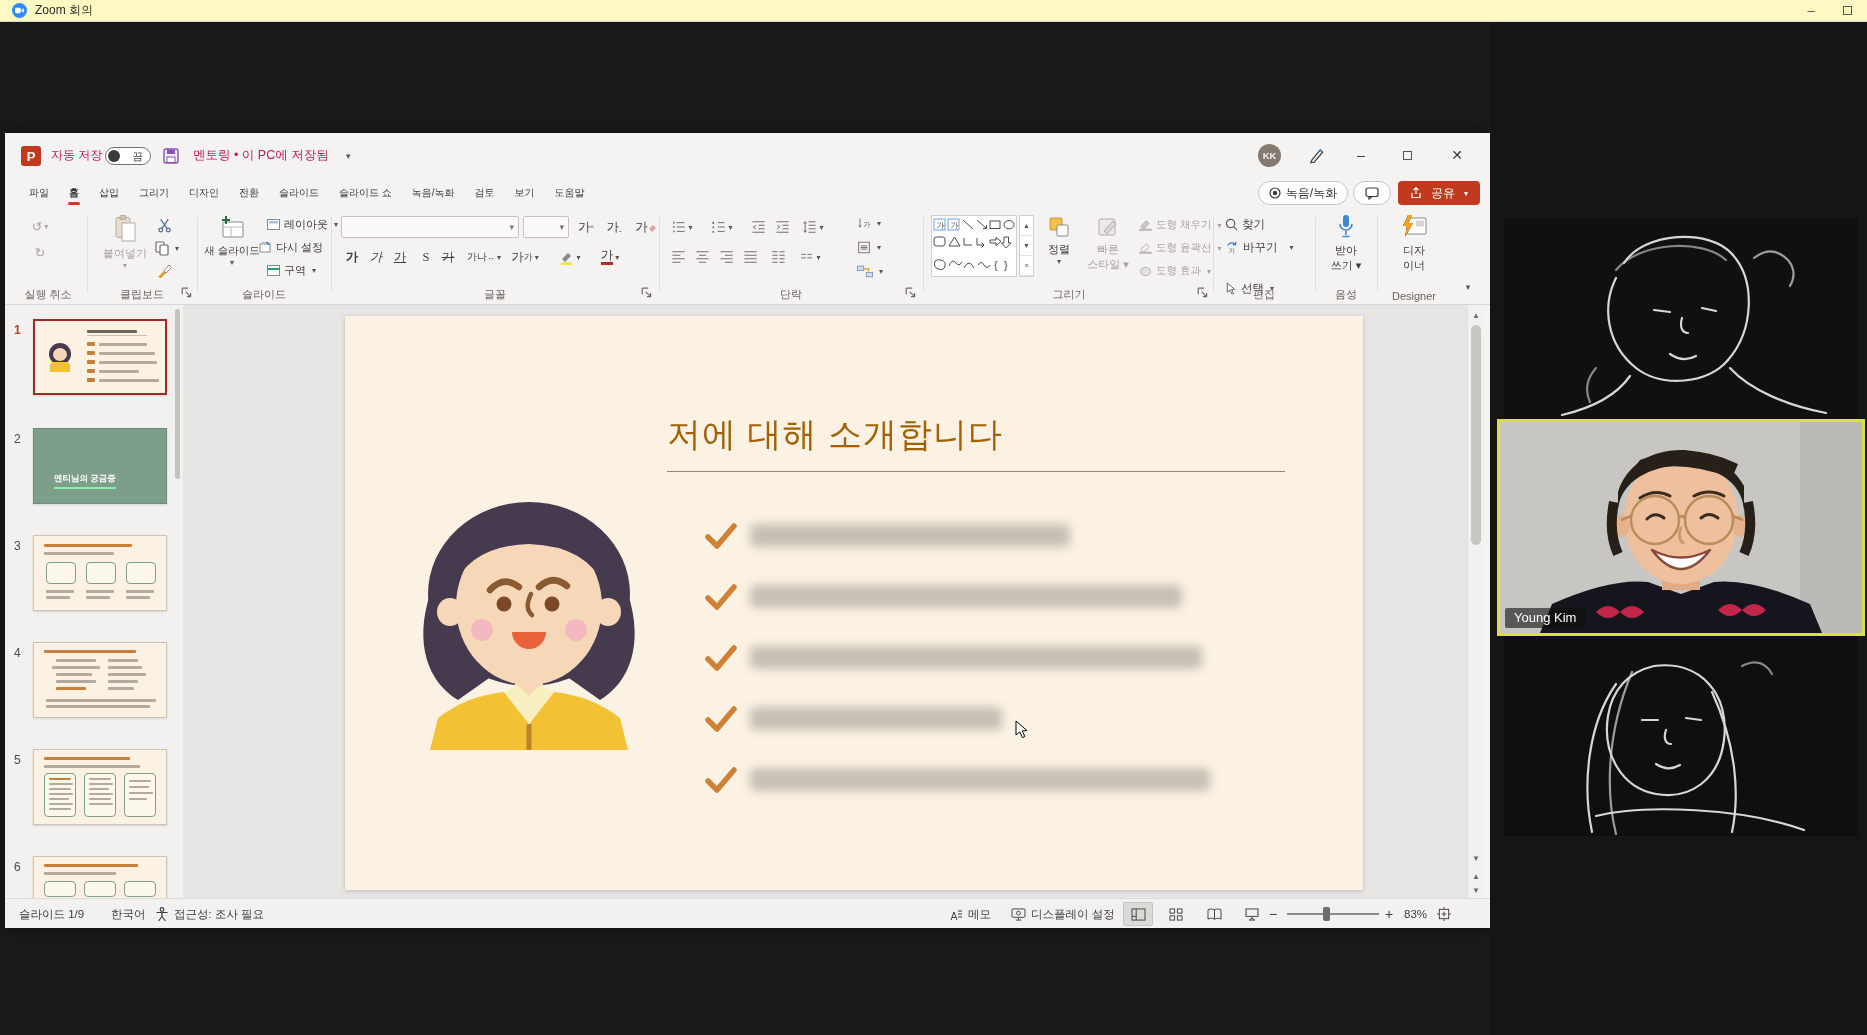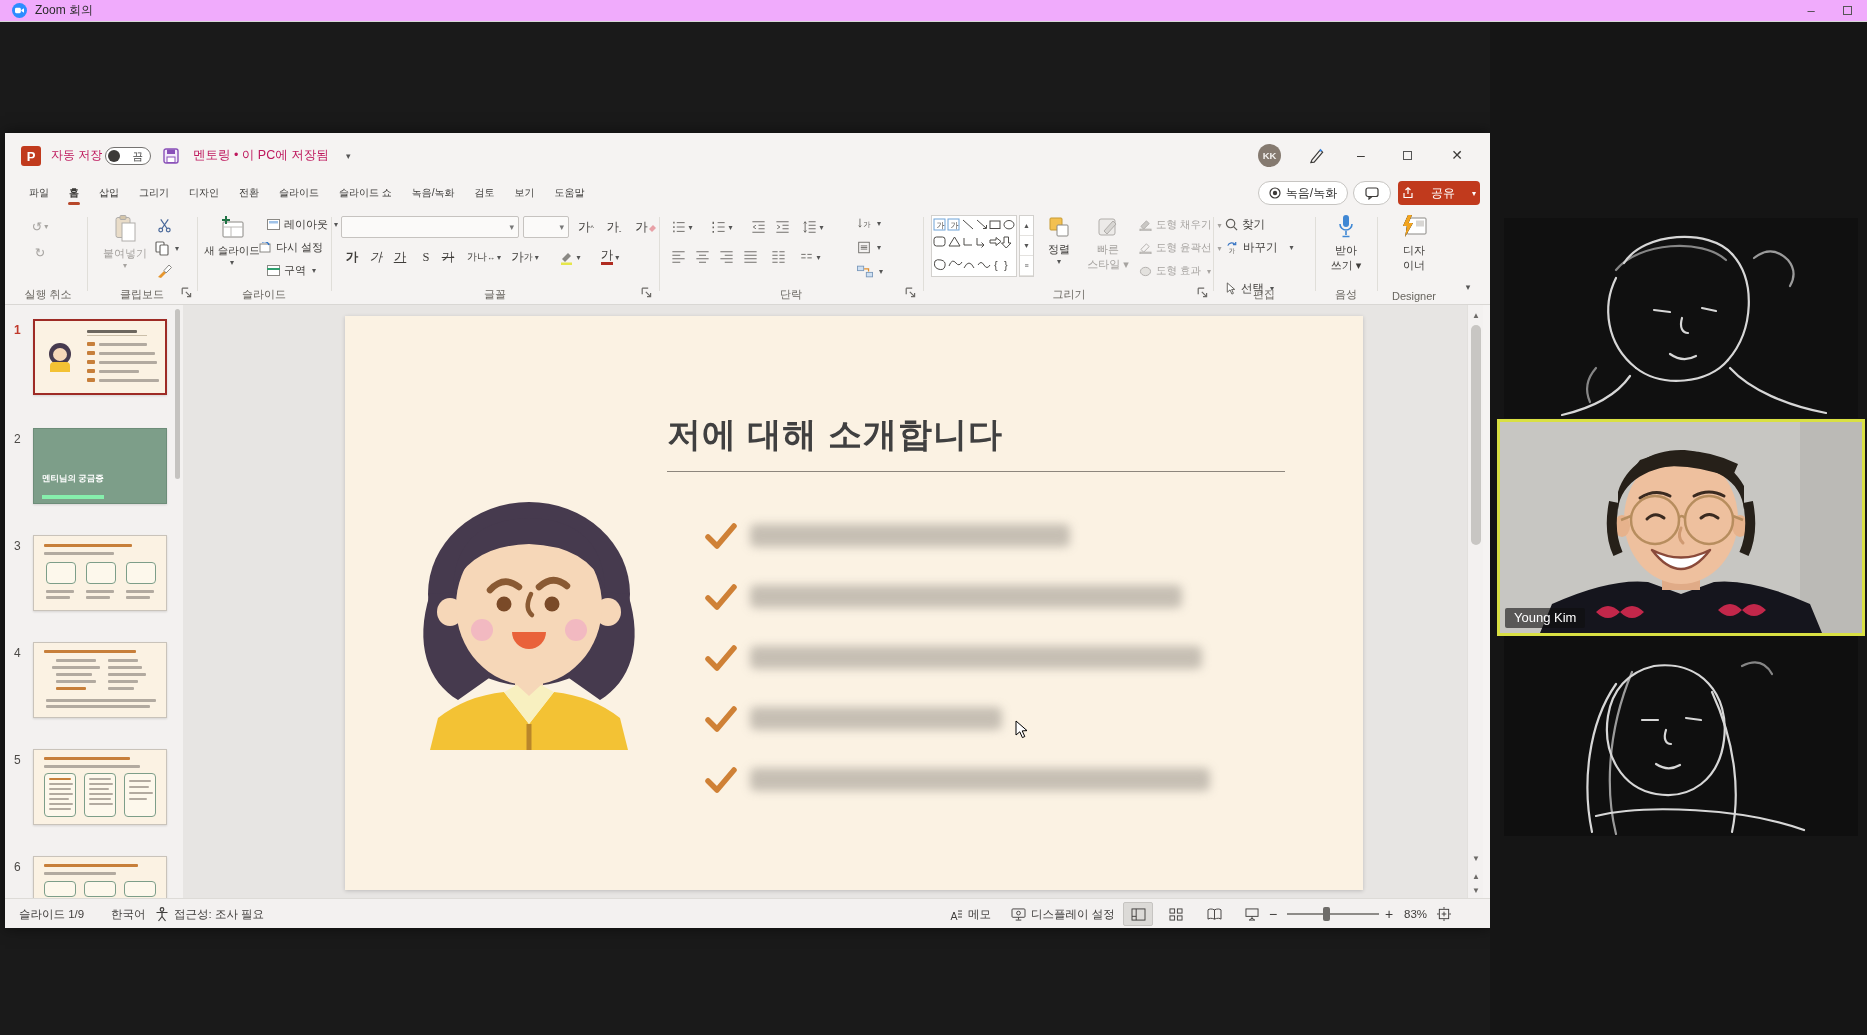--- a/index.html
+++ b/index.html
@@ -1,20 +1,20 @@
 <!DOCTYPE html>
 <html><head>
 <meta charset="utf-8">
 <style>
 *{margin:0;padding:0;box-sizing:border-box}
 html,body{background:#000}
 #root{position:relative;width:1867px;height:1035px;background:#1a1a1a;overflow:hidden;
   font-family:"Liberation Sans",sans-serif;color:#3b3a38;-webkit-font-smoothing:antialiased}
 
-.ztitle{position:absolute;left:0;top:0;width:1867px;height:22px;background:#f0abfc;border-bottom:1px solid #d6d6d6;display:flex;align-items:center}
+.ztitle{position:absolute;left:0;top:0;width:1867px;height:22px;background:#fef9c3;border-bottom:1px solid #d6d6d6;display:flex;align-items:center}
 .ztitle .zt{font-size:12px;color:#2b2b2b;margin-left:8px}
 .zicon{width:15px;height:15px;border-radius:50%;background:#2d8cff;margin-left:12px;display:flex;align-items:center;justify-content:center}
 .wctl{position:absolute;top:0;width:34px;height:21px;display:flex;align-items:center;justify-content:center;color:#444;font-size:13px;cursor:default}
 .restore-box{width:9px;height:9px;border:1px solid #555}
 
 .ppt{position:absolute;left:5px;top:133px;width:1485px;height:795px;background:#f5f3f2;box-shadow:0 0 14px rgba(0,0,0,.55)}
 .ptitle{position:absolute;left:0;top:0;width:100%;height:45px}
 .picon{position:absolute;left:16px;top:13px;width:20px;height:20px;border-radius:3px;background:#c13a1d;color:#fff;font-weight:bold;font-size:13px;display:flex;align-items:center;justify-content:center}
 .t-label{position:absolute;top:0;height:45px;display:flex;align-items:center;font-size:12px;color:#be185d;white-space:nowrap}
 .toggle{position:absolute;left:100px;top:14px;width:46px;height:18px;border:1px solid #757371;border-radius:9px;background:#fff}
@@ -23,21 +23,21 @@
 .chev{font-size:9px;color:#555;margin-left:5px}
 .searchbox{position:absolute;left:548px;top:9px;width:400px;height:28px;background:#fdfdfd;border:1px solid #bbb8b5;border-radius:4px;display:flex;align-items:center;font-size:12px;color:#666}
 .titlebtn{position:absolute;top:7px;width:32px;height:30px;display:flex;align-items:center;justify-content:center;color:#3c3a38;font-size:14px}
 .kk{position:absolute;left:1253px;top:11px;width:23px;height:23px;border-radius:50%;background:#857a70;color:#f3f1ef;font-size:9.5px;font-weight:bold;display:flex;align-items:center;justify-content:center}
 
 .tabrow{position:absolute;left:0;top:45px;width:100%;height:30px;display:flex;align-items:center;padding-left:14px}
 .tab{font-size:10px;color:#3a3937;padding:6px 10px 7px;white-space:nowrap;position:relative}
 .tab.active{font-weight:bold}
 .tab.active::after{content:"";position:absolute;left:9px;right:9px;bottom:2px;height:3px;border-radius:2px;background:#b7472a}
 .pill{position:absolute;top:3px;height:24px;border:1px solid #c7c5c2;border-radius:12px;background:#fff;display:flex;align-items:center;justify-content:center;font-size:12px;color:#333}
-.sharebtn{position:absolute;left:1393px;top:3px;width:82px;height:24px;border-radius:4px;background:#c13a1d;color:#fff;display:flex;align-items:center;justify-content:center;font-size:12px;gap:17px}
+.sharebtn{position:absolute;left:1393px;top:3px;width:82px;height:24px;border-radius:4px;background:#c13a1d;color:#fff;display:flex;align-items:center;justify-content:center;font-size:12px;gap:9px}
 
 .ribbon{position:absolute;left:0;top:75px;width:100%;height:97px;border-bottom:1px solid #d9d7d4;background:#f5f3f2}
 .rg{position:absolute;top:0;height:97px}
 .gl{position:absolute;bottom:3px;left:0;right:0;text-align:center;font-size:11px;color:#68655f;white-space:nowrap}
 .gdv{position:absolute;top:9px;width:1px;height:74px;background:#e0ded9}
 .bigbtn{position:absolute;display:flex;flex-direction:column;align-items:center;font-size:11px;color:#3f3d3a}
 .bigbtn .cap{margin-top:3px;white-space:nowrap}
 .mini{position:absolute;display:flex;align-items:center;gap:4px;font-size:11px;color:#3f3d3a;white-space:nowrap}
 .gray, .gray *{color:#a6a3a0 !important;stroke:#b0adaa}
 .fontbox{position:absolute;height:22px;border:1px solid #c6c3c0;background:#fbfaf9;border-radius:2px;display:flex;align-items:center;justify-content:flex-end;padding-right:4px;font-size:9px;color:#777}
@@ -52,21 +52,21 @@
 .thumbnum{position:absolute;left:9px;width:16px;font-size:12px;color:#4c4a47}
 .thumb{position:absolute;left:28px;width:134px;height:76px;background:#fbf2e3;border:1px solid #c9c3ba;box-shadow:0 1px 2px rgba(0,0,0,.12)}
 .thumb.sel{border:2px solid #9e2b25}
 .tbar{position:absolute;background:#c77f3a;height:3px;border-radius:1px;filter:blur(.4px)}
 .tgray{position:absolute;background:#b2aaa0;height:2.5px;border-radius:1px;filter:blur(.4px)}
 .tbox{position:absolute;border:1px solid #7d9e89;border-radius:4px;background:#fdf8ec}
 .pscroll{position:absolute;left:169px;top:172px;width:7px;height:593px}
 .pscroll .pthumb{position:absolute;left:1px;top:4px;width:5px;height:170px;border-radius:3px;background:#c5c3c0}
 .canvas{position:absolute;left:178px;top:172px;width:1284px;height:593px;background:#e7e5e3;overflow:hidden}
 .slide{position:absolute;left:162px;top:11px;width:1018px;height:574px;background:#fbf2e3;box-shadow:0 1px 4px rgba(0,0,0,.18)}
-.stitle{position:absolute;left:322px;top:96px;font-size:34px;font-weight:bold;color:#404040;letter-spacing:1px}
+.stitle{position:absolute;left:322px;top:96px;font-size:34px;font-weight:normal;color:#a16207;letter-spacing:1px}
 .sline{position:absolute;left:322px;top:155px;width:618px;height:1px;background:#8d867d}
 .brow{position:absolute;left:360px;height:28px;display:flex;align-items:center}
 .bbar{position:absolute;left:405px;height:23px;border-radius:5px;background:#b5aea4;filter:blur(5px);opacity:.75}
 .vscroll{position:absolute;left:1462px;top:172px;width:16px;height:593px;background:#f3f1f0;border-left:1px solid #e2e0dd}
 .varrow{position:absolute;left:0;width:16px;height:16px;display:flex;align-items:center;justify-content:center;font-size:8px;color:#6c6a67}
 .vthumb{position:absolute;left:3px;top:20px;width:10px;height:220px;border-radius:5px;background:#c8c6c3}
 
 .sbar{position:absolute;left:0;top:765px;width:100%;height:30px;background:#f3f1f0;border-top:1px solid #dddbd7;font-size:11.5px;color:#3f3d3b}
 .sit{position:absolute;top:0;height:30px;display:flex;align-items:center;gap:5px;white-space:nowrap}
 .viewbtn{position:absolute;top:3px;width:30px;height:24px;display:flex;align-items:center;justify-content:center;border-radius:2px}
@@ -529,21 +529,21 @@
         <div class="tbar" style="left:52px;top:39px;width:8px;height:4px"></div>
           <div class="tgray" style="left:64px;top:40px;width:58px"></div>
         <div class="tbar" style="left:52px;top:48px;width:8px;height:4px"></div>
           <div class="tgray" style="left:64px;top:49px;width:40px"></div>
         <div class="tbar" style="left:52px;top:57px;width:8px;height:4px"></div>
           <div class="tgray" style="left:64px;top:58px;width:60px"></div>
       </div>
 
       <span class="thumbnum" style="top:127px">2</span>
       <div class="thumb" style="top:123px;background:#7d9e89;border-color:#6d8d79">
-        <span style="position:absolute;left:8px;top:44px;font-size:8.5px;font-weight:bold;color:#fff;border-bottom:4px solid #86efac;padding-bottom:10px">멘티님의 궁금증</span>
+        <span style="position:absolute;left:20px;top:44px;font-size:8.5px;font-weight:bold;color:#fff;border-bottom:2px solid #86efac;padding-bottom:2px">멘티님의 궁금증</span>
       </div>
 
       <span class="thumbnum" style="top:234px">3</span>
       <div class="thumb" style="top:230px">
         <div class="tbar" style="left:10px;top:8px;width:88px"></div>
         <div class="tgray" style="left:10px;top:16px;width:70px"></div>
         <div class="tbox" style="left:12px;top:26px;width:30px;height:22px"></div>
         <div class="tbox" style="left:52px;top:26px;width:30px;height:22px"></div>
         <div class="tbox" style="left:92px;top:26px;width:30px;height:22px"></div>
         <div class="tgray" style="left:12px;top:54px;width:28px"></div>

